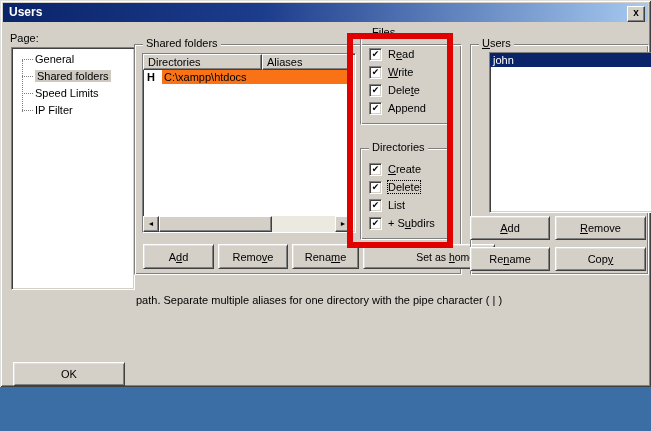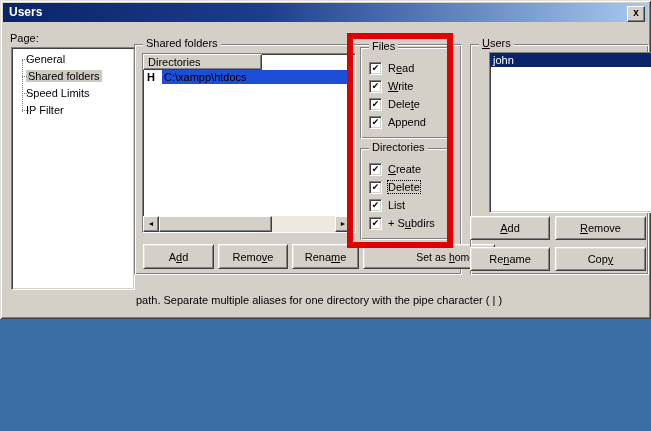--- a/index.html
+++ b/index.html
@@ -1,18 +1,18 @@
 <!DOCTYPE html>
 <html><head>
 <meta charset="utf-8">
 <style>
   html,body{margin:0;padding:0;}
   body{background:#3a6ea5;font-family:"Liberation Sans","DejaVu Sans",sans-serif;font-size:11px;color:#000;}
   #dialog{
-    position:relative;width:651px;height:319px;background:#d4d0c8;overflow:hidden;
+    position:relative;width:651px;height:387px;background:#d4d0c8;overflow:hidden;
     box-shadow: inset 1px 1px 0 #dfdfdf, inset -1px -1px 0 #404040, inset 2px 2px 0 #fff, inset -2px -2px 0 #808080;
     text-decoration: underline;
   }
   .abs{position:absolute;}
   
   #titlebar{left:3px;top:3px;width:645px;height:19px;background:linear-gradient(to right,#0a246a,#1c3c8c 40%,#a6caf0);}
   #title-text{color:#fff;font-weight:bold;font-size:12px;line-height:19px;padding-left:6px;}
   #close-btn{right:6px;top:6px;width:16px;height:14px;background:#d4d0c8;
     border:1px solid;border-color:#fff #404040 #404040 #fff;box-shadow:inset -1px -1px 0 #808080;
     text-align:center;font-size:10px;font-weight:bold;line-height:12px;cursor:default;}
@@ -23,30 +23,30 @@
   .sunken{background:#fff;border:1px solid;border-color:#808080 #fff #fff #808080;
     box-shadow:inset 1px 1px 0 #404040, inset -1px -1px 0 #d4d0c8;}
   .group{border:1px solid;border-color:#808080 #fff #fff #808080;
     box-shadow:inset 1px 1px 0 #fff, inset -1px -1px 0 #808080;}
   .group-label{position:absolute;top:-8px;left:8px;background:#d4d0c8;padding:0 3px;line-height:13px;}
   .mn{text-decoration:underline;}
   
   #page-list{left:11px;top:47px;width:122px;height:241px;}
   #page-tree{position:absolute;left:2px;top:3px;right:2px;}
   #page-tree::before{content:"";position:absolute;left:8px;top:9px;height:52px;border-left:1px dotted #808080;}
-  .tree-item{position:relative;height:17px;line-height:17px;padding-left:12px;white-space:nowrap;}
+  .tree-item{position:relative;height:17px;line-height:17px;padding-left:21px;white-space:nowrap;}
   .tree-item::before{content:"";position:absolute;left:8px;top:8px;width:11px;border-top:1px dotted #808080;}
   .tree-item .sel{background:#cdc9c1;padding:0 2px;}
   
   #dir-list{left:142px;top:53px;width:212px;height:178px;}
   .hdr-seg{position:absolute;top:0;height:16px;background:#d4d0c8;border:1px solid;border-color:#fff #404040 #404040 #fff;
     box-shadow:inset -1px -1px 0 #808080;line-height:14px;padding-left:4px;box-sizing:border-box;}
   #dir-row{position:absolute;left:0;top:16px;width:208px;height:14px;line-height:14px;}
   #home-marker{position:absolute;left:4px;top:0;font-weight:bold;}
-  #dir-path{position:absolute;left:19px;top:0;width:189px;background:#1d4ed8;padding-left:2px;box-sizing:border-box;}
+  #dir-path{position:absolute;left:19px;top:0;width:189px;background:#f97316;padding-left:2px;box-sizing:border-box;}
   
   #hscroll{position:absolute;left:0;bottom:0;width:208px;height:16px;background:#ece9e0;}
   .sb-btn{position:absolute;top:0;width:16px;height:16px;background:#d4d0c8;border:1px solid;border-color:#fff #404040 #404040 #fff;
     box-shadow:inset -1px -1px 0 #808080;box-sizing:border-box;text-align:center;font-size:7px;line-height:13px;color:#000;}
   #sb-thumb{position:absolute;left:16px;top:0;width:113px;height:16px;background:#d4d0c8;border:1px solid;border-color:#fff #404040 #404040 #fff;
     box-shadow:inset -1px -1px 0 #808080;box-sizing:border-box;}
   
   .check-row{position:absolute;left:8px;height:14px;display:flex;align-items:center;}
   .checkbox{width:13px;height:13px;background:#fff;border:1px solid;border-color:#808080 #fff #fff #808080;
     box-shadow:inset 1px 1px 0 #404040, inset -1px -1px 0 #d4d0c8;box-sizing:border-box;
@@ -81,20 +81,21 @@
       <div class="tree-item"><span>IP Filter</span></div>
     </div>
   </div>
 
   <div class="abs group" style="left:134px;top:44px;width:326px;height:229px;">
     <span class="group-label">Shared folders</span>
   </div>
 
   <div class="abs sunken" id="dir-list">
     <div class="hdr-seg" style="left:0;width:119px;"><span>Directories</span></div>
+    <div class="hdr-seg" style="left:119px;width:89px;"><span>Aliases</span></div>
     <div id="dir-row">
       <span id="home-marker">H</span>
       <span id="dir-path">C:\xampp\htdocs</span>
     </div>
     <div id="hscroll">
       <div class="sb-btn" style="left:0;"><span>◄</span></div>
       <div id="sb-thumb"></div>
       <div class="sb-btn" style="right:0;"><span>►</span></div>
     </div>
   </div>
@@ -105,21 +106,21 @@
   <div class="abs btn" style="left:218px;top:244px;width:68px;height:23px;">
     <span><span>Remo</span><span class="mn">v</span><span>e</span></span>
   </div>
   <div class="abs btn" style="left:292px;top:244px;width:65px;height:23px;">
     <span><span>Rena</span><span class="mn">m</span><span>e</span></span>
   </div>
   <div class="abs btn" style="left:363px;top:244px;width:82px;height:23px;font-size:10.5px;padding-left:48px;">
     <span><span>Set as </span><span class="mn">h</span><span>ome dir</span></span>
   </div>
 
-  <div class="abs group" style="left:360px;top:47px;width:87px;height:90px;text-align:center;">
+  <div class="abs group" style="left:360px;top:33px;width:87px;height:90px;text-align:center;">
     <span class="group-label">Files</span>
     <div class="check-row" style="top:13px;">
       <span class="checkbox">
           <span>✔</span>
         </span>
       <span class="check-label"><span>R</span><span class="mn">e</span><span>ad</span></span>
     </div>
     <div class="check-row" style="top:31px;">
       <span class="checkbox">
           <span>✔</span>

